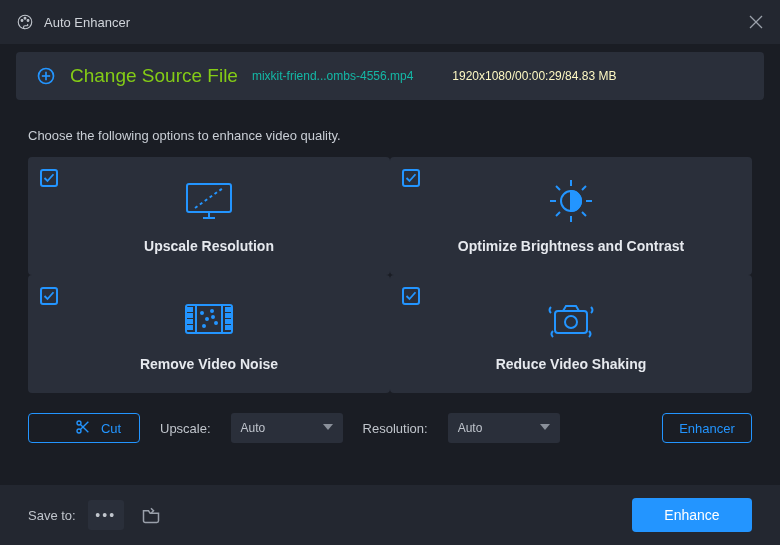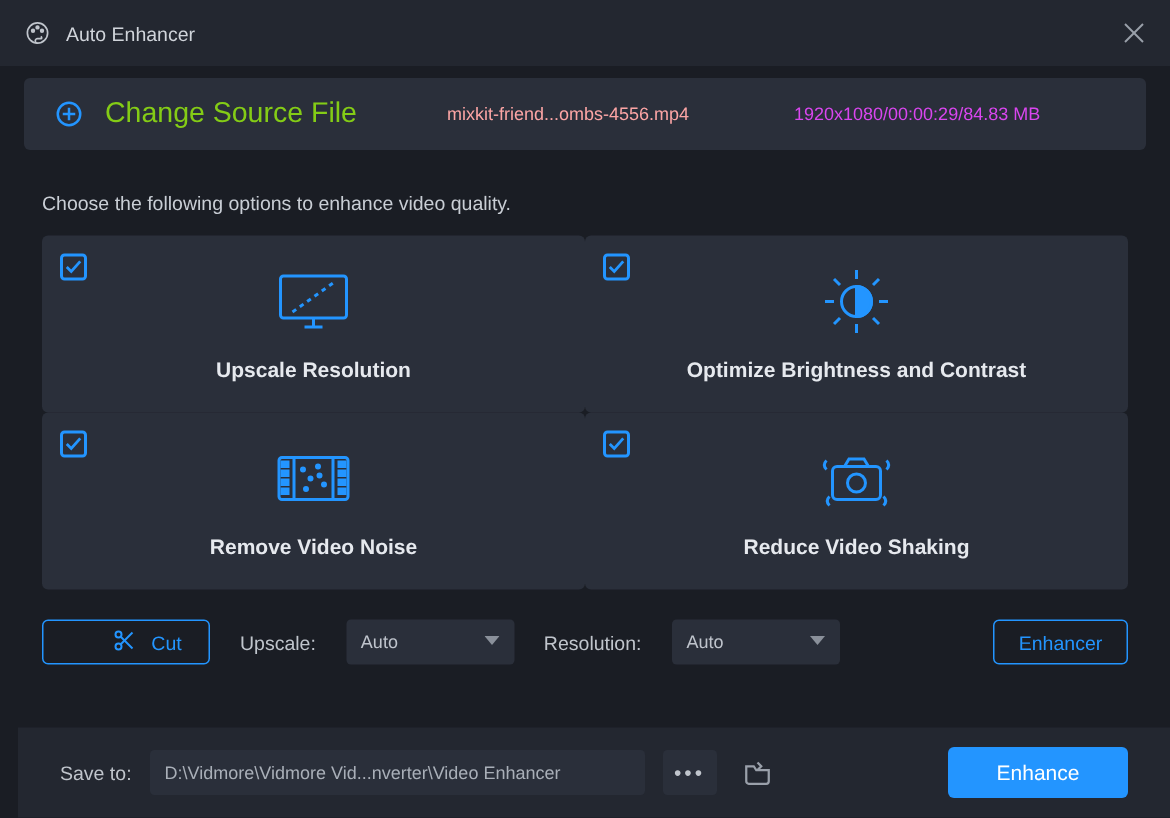--- a/index.html
+++ b/index.html
@@ -6,39 +6,39 @@
 body { background: #1a1d24; width: 780px; height: 545px; overflow: hidden; color: #c0c5cc; }
 
 .titlebar { height: 44px; display: flex; align-items: center; padding: 0 16px; background: #232730; }
 .titlebar .palette { width: 18px; height: 18px; margin-right: 10px; }
 .titlebar .title { font-size: 13px; color: #d0d4da; flex: 1; }
 .titlebar .close { width: 16px; height: 16px; cursor: pointer; }
 
 .source-row { height: 48px; display: flex; align-items: center; padding: 0 20px; gap: 14px; background: #2a2f3a; margin: 0 16px; border-radius: 4px; margin-top: 8px; }
 .source-row .plus { width: 20px; height: 20px; }
 .source-row .change { color: #84cc16; font-size: 19px; cursor: pointer; }
-.source-row .filename { margin-left: 46px; font-size: 12px; color: #fca5a5; }
-.source-row .fileinfo { margin-left: 56px; font-size: 12px; color: #d946ef; }
+.source-row .filename { font-size: 12px; color: #14b8a6; }
+.source-row .fileinfo { margin-left: 25px; font-size: 12px; color: #fef9c3; }
 
 .instruction { padding: 28px 28px 14px; font-size: 13px; color: #c9ced5; }
 
 .cards { display: grid; grid-template-columns: 1fr 1fr; padding: 0 28px; }
 .card { background: #2a2f3a; border-radius: 4px; height: 118px; position: relative; display: flex; flex-direction: column; align-items: center; justify-content: center; gap: 14px; cursor: pointer; }
 .card .check { position: absolute; top: 12px; left: 12px; width: 18px; height: 18px; border: 2px solid #2395ff; border-radius: 3px; display: flex; align-items: center; justify-content: center; }
 .card .check svg { width: 12px; height: 12px; }
 .card .icon-wrap { height: 46px; display: flex; align-items: center; justify-content: center; }
 .card .label { font-size: 14px; font-weight: 600; color: #e6e9ee; }
 
 .controls { display: flex; align-items: center; gap: 20px; padding: 20px 28px 0; }
 .cut-btn { display: flex; align-items: center; justify-content: center; gap: 10px; width: 112px; height: 30px; border: 1px solid #2395ff; border-radius: 4px; color: #2395ff; font-size: 13px; cursor: pointer; background: transparent; padding-left: 28px; }
 .field-label { font-size: 13px; color: #c0c5cc; }
 .select { width: 112px; height: 30px; background: #2a2f3a; border-radius: 3px; display: flex; align-items: center; justify-content: space-between; padding: 0 10px; font-size: 12px; color: #bfc4cc; cursor: pointer; }
 .preview-btn { margin-left: auto; width: 90px; height: 30px; border: 1px solid #2395ff; border-radius: 4px; color: #2395ff; font-size: 13px; background: transparent; cursor: pointer; display: flex; align-items: center; justify-content: center; }
 
-.bottombar { position: absolute; bottom: 0; left: 12px; right: 0; height: 60px; background: #232730; display: flex; align-items: center; padding: 0 28px; gap: 12px; }
+.bottombar { position: absolute; bottom: 0; left: 0; right: 0; height: 60px; background: #232730; display: flex; align-items: center; padding: 0 28px; gap: 12px; }
 .save-label { font-size: 13px; color: #c0c5cc; }
 .save-path { flex: 0 0 330px; height: 30px; background: #2a2f3a; border-radius: 3px; display: flex; align-items: center; padding: 0 10px; font-size: 12px; color: #a9afb8; }
 .dots-btn { width: 36px; height: 30px; background: #2a2f3a; border-radius: 3px; display: flex; align-items: center; justify-content: center; cursor: pointer; color: #c0c5cc; font-size: 14px; letter-spacing: 2px; }
 .folder-btn { width: 30px; height: 30px; display: flex; align-items: center; justify-content: center; cursor: pointer; }
 .enhance-btn { margin-left: auto; width: 120px; height: 34px; background: #2395ff; color: #fff; border: none; border-radius: 4px; font-size: 14px; cursor: pointer; }
 </style>
 </head>
 <body>
 
 <div class="titlebar">
@@ -193,23 +193,20 @@
           <polygon points="0,2 10,2 5,8"></polygon>
         </svg></span>
   </div>
   <button class="preview-btn">
     <span>Enhancer</span>
   </button>
 </div>
 
 <div class="bottombar">
   <span class="save-label">Save to:</span>
-  <div class="save-path">
-    <span>D:\Vidmore\Vidmore Vid...nverter\Video Enhancer</span>
-  </div>
   <div class="dots-btn">
     <span>•••</span>
   </div>
   <div class="folder-btn">
     <svg width="20" height="18" viewBox="0 0 24 20" fill="none" stroke="#9aa0aa" stroke-width="1.8">
         <path d="M3 5 h6 l2 3 h10 v9 a2 2 0 0 1 -2 2 H5 a2 2 0 0 1 -2 -2 Z"></path>
         <path d="M12 2 l3 3 l-3 3" stroke="#9aa0aa"></path>
       </svg>
   </div>
   <button class="enhance-btn">

